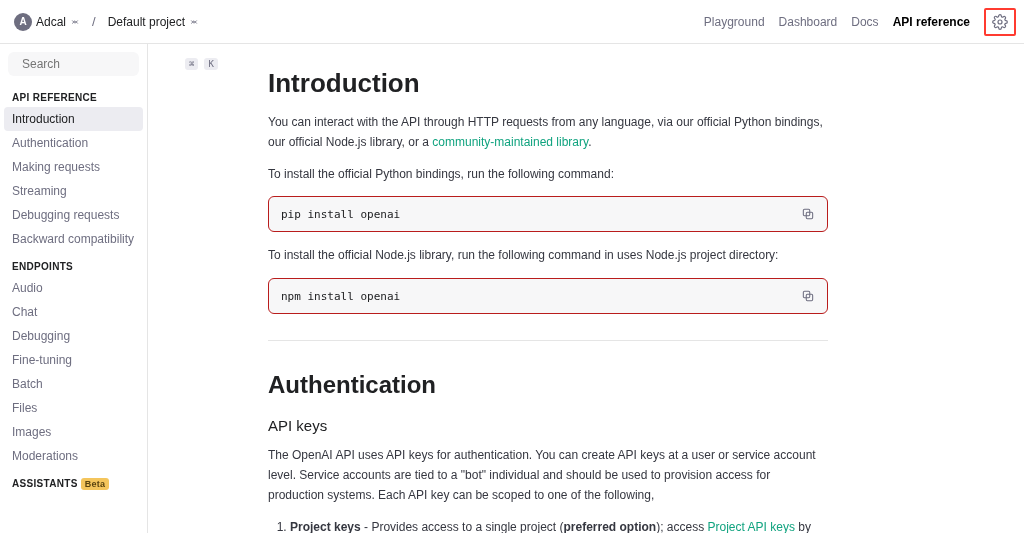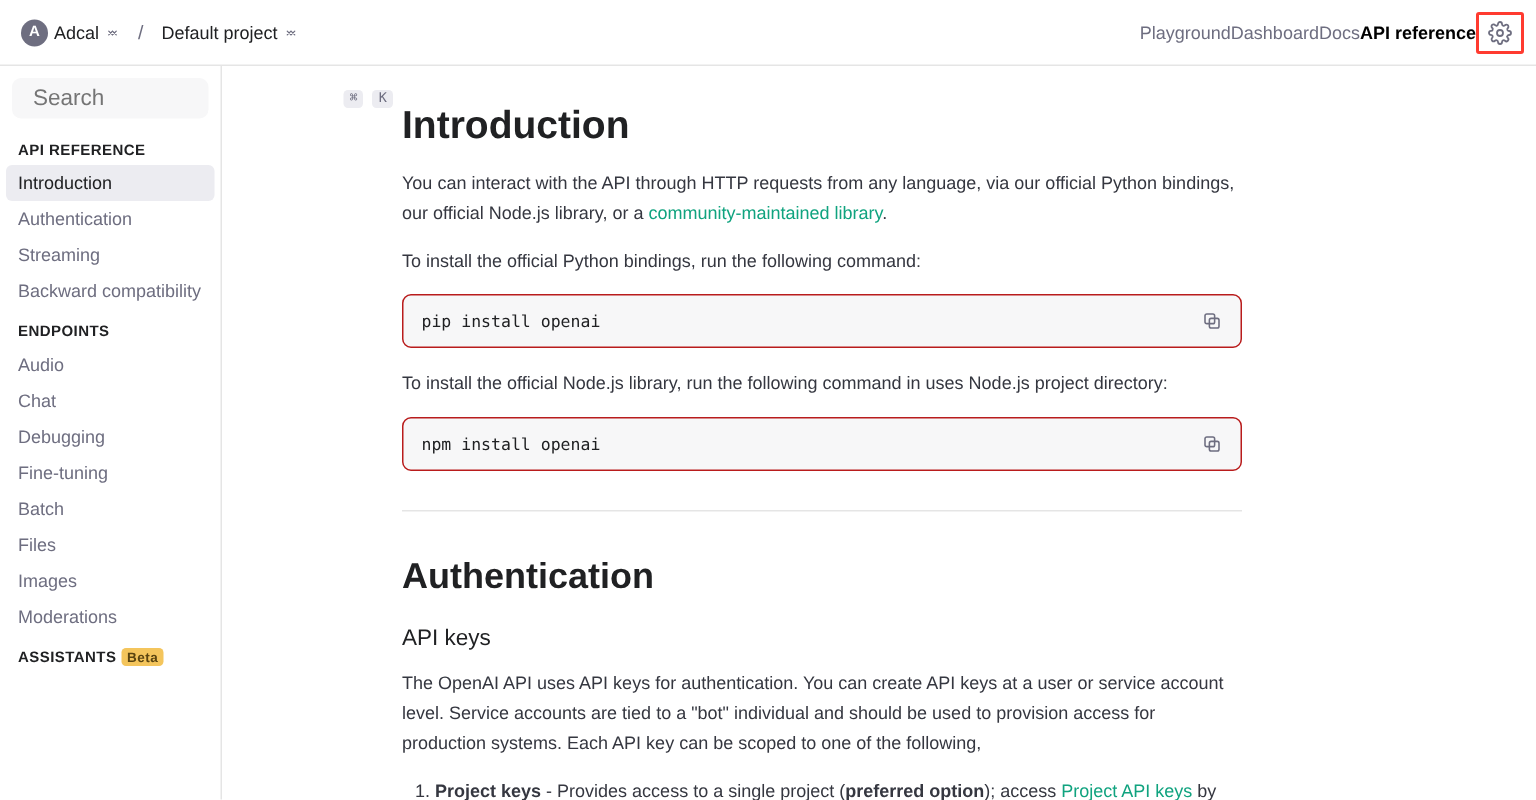--- a/index.html
+++ b/index.html
@@ -38,21 +38,21 @@
   background:#6e6e80;color:#fff;display:flex;
   align-items:center;justify-content:center;font-size:10px;font-weight:600;
 }
 .tb-btn{
   display:flex;align-items:center;gap:4px;
   padding:4px 6px;border-radius:4px;cursor:pointer;
   font-size:12px;color:var(--text);
 }
 .tb-sep{color:var(--muted);}
 .chev{color:var(--muted);}
-.tb-right{display:flex;align-items:center;}
+.tb-right{display:flex;align-items:center;gap:14px;}
 .nav-link{font-size:12px;color:var(--muted);cursor:pointer;}
 .nav-link.active{color:#000;font-weight:600;}
 .gear-box{
   border:2px solid #ff3b30;padding:4px 6px;border-radius:2px;
   display:flex;align-items:center;justify-content:center;
 }
 .gear{color:#6e6e80;cursor:pointer;}
 .layout{display:flex;height:calc(100% - 44px);}
 .sidebar{
   width:148px;
@@ -62,21 +62,21 @@
   position:relative;
 }
 .search{
   margin:8px 8px 6px 8px;
   display:flex;align-items:center;
   background:var(--sidebar-bg);
   border-radius:6px;padding:4px 6px;gap:6px;
 }
 .search input{
   border:none;background:transparent;outline:none;
-  font-size:15px;flex:1;color:var(--text);
+  font-size:12px;flex:1;color:var(--text);
 }
 .kbd{
   font-size:9px;background:var(--kbd-bg);color:var(--muted);
   padding:1px 4px;border-radius:3px;font-family:monospace;
 }
 .sb-scroll{
   overflow-y:auto;flex:1;padding:0 4px 8px 4px;
   scrollbar-width:thin;
 }
 .sb-scroll::-webkit-scrollbar{width:6px;}
@@ -156,21 +156,23 @@
           <path d="M21 21l-5-5"></path>
         </svg>
       <input placeholder="Search" style="">
       <span class="kbd">⌘</span>
       <span class="kbd">K</span>
     </div>
     <div class="sb-scroll">
       <div class="sb-heading">API REFERENCE</div>
       <div class="sb-item active">Introduction</div>
       <div class="sb-item">Authentication</div>
+      <div class="sb-item">Making requests</div>
       <div class="sb-item">Streaming</div>
+      <div class="sb-item">Debugging requests</div>
       <div class="sb-item">Backward compatibility</div>
 
       <div class="sb-heading">ENDPOINTS</div>
       <div class="sb-item">Audio</div>
       <div class="sb-item">Chat</div>
       <div class="sb-item">Debugging</div>
       <div class="sb-item">Fine-tuning</div>
       <div class="sb-item">Batch</div>
       <div class="sb-item">Files</div>
       <div class="sb-item">Images</div>

